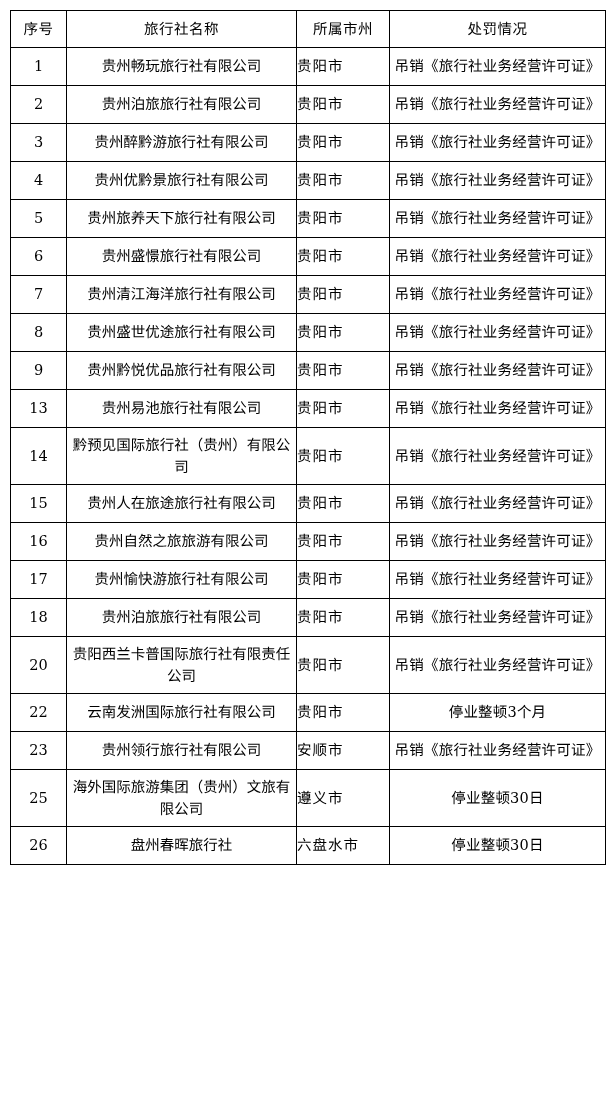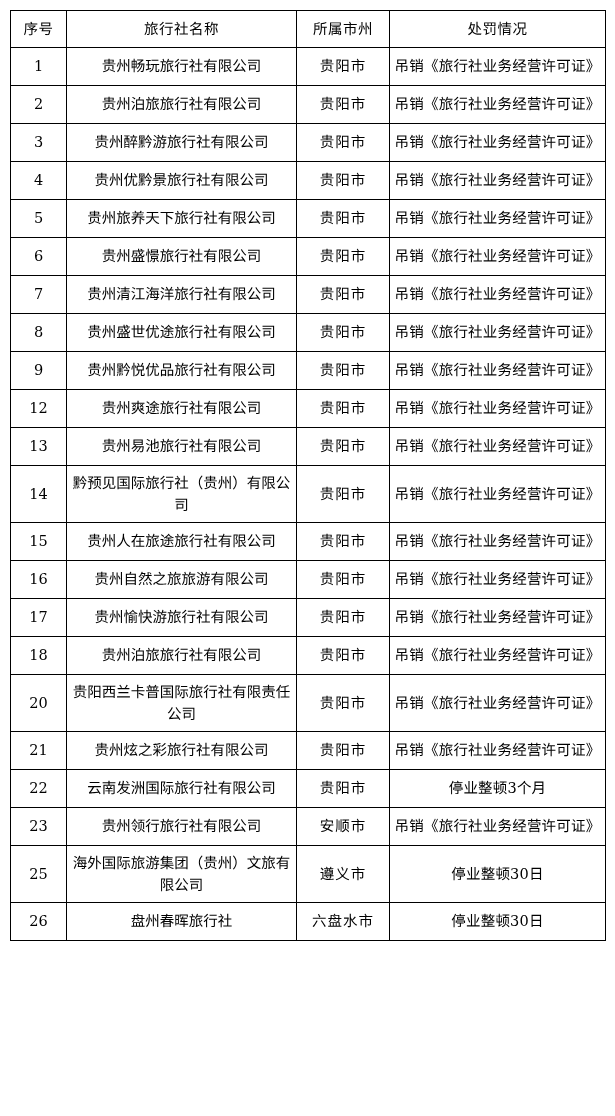--- a/index.html
+++ b/index.html
@@ -53,21 +53,21 @@
     text-align: center;
     font-size: 14px;
     font-family: "DejaVu Serif", "Liberation Serif", serif;
   }
   td.cell-name {
     text-align: center;
     padding: 4px 6px 4px 12px;
     word-break: break-all;
   }
   td.cell-city {
-    text-align: center;
+    text-align: left;
     letter-spacing: 1px;
     font-family: Liberation Serif, serif;
   }
   td.cell-penalty {
     text-align: center;
     padding: 4px 4px 4px 8px;
     letter-spacing: 0.2px;
     white-space: nowrap;
   }
   tbody tr { height: 38px; }
@@ -141,26 +141,20 @@
           <td class="cell-city">贵阳市</td>
           <td class="cell-penalty">吊销《旅行社业务经营许可证》</td>
         </tr>
         <tr>
           <td class="cell-index">9</td>
           <td class="cell-name">贵州黔悦优品旅行社有限公司</td>
           <td class="cell-city">贵阳市</td>
           <td class="cell-penalty">吊销《旅行社业务经营许可证》</td>
         </tr>
         <tr>
-          <td class="cell-index">12</td>
-          <td class="cell-name">贵州爽途旅行社有限公司</td>
-          <td class="cell-city">贵阳市</td>
-          <td class="cell-penalty">吊销《旅行社业务经营许可证》</td>
-        </tr>
-        <tr>
           <td class="cell-index">13</td>
           <td class="cell-name">贵州易池旅行社有限公司</td>
           <td class="cell-city">贵阳市</td>
           <td class="cell-penalty">吊销《旅行社业务经营许可证》</td>
         </tr>
         <tr class="tall">
           <td class="cell-index">14</td>
           <td class="cell-name">黔预见国际旅行社（贵州）有限公司</td>
           <td class="cell-city">贵阳市</td>
           <td class="cell-penalty">吊销《旅行社业务经营许可证》</td>
@@ -185,26 +179,20 @@
         </tr>
         <tr>
           <td class="cell-index">18</td>
           <td class="cell-name">贵州泊旅旅行社有限公司</td>
           <td class="cell-city">贵阳市</td>
           <td class="cell-penalty">吊销《旅行社业务经营许可证》</td>
         </tr>
         <tr class="tall">
           <td class="cell-index">20</td>
           <td class="cell-name">贵阳西兰卡普国际旅行社有限责任公司</td>
-          <td class="cell-city">贵阳市</td>
-          <td class="cell-penalty">吊销《旅行社业务经营许可证》</td>
-        </tr>
-        <tr>
-          <td class="cell-index">21</td>
-          <td class="cell-name">贵州炫之彩旅行社有限公司</td>
           <td class="cell-city">贵阳市</td>
           <td class="cell-penalty">吊销《旅行社业务经营许可证》</td>
         </tr>
         <tr>
           <td class="cell-index">22</td>
           <td class="cell-name">云南发洲国际旅行社有限公司</td>
           <td class="cell-city">贵阳市</td>
           <td class="cell-penalty">停业整顿3个月</td>
         </tr>
         <tr>

